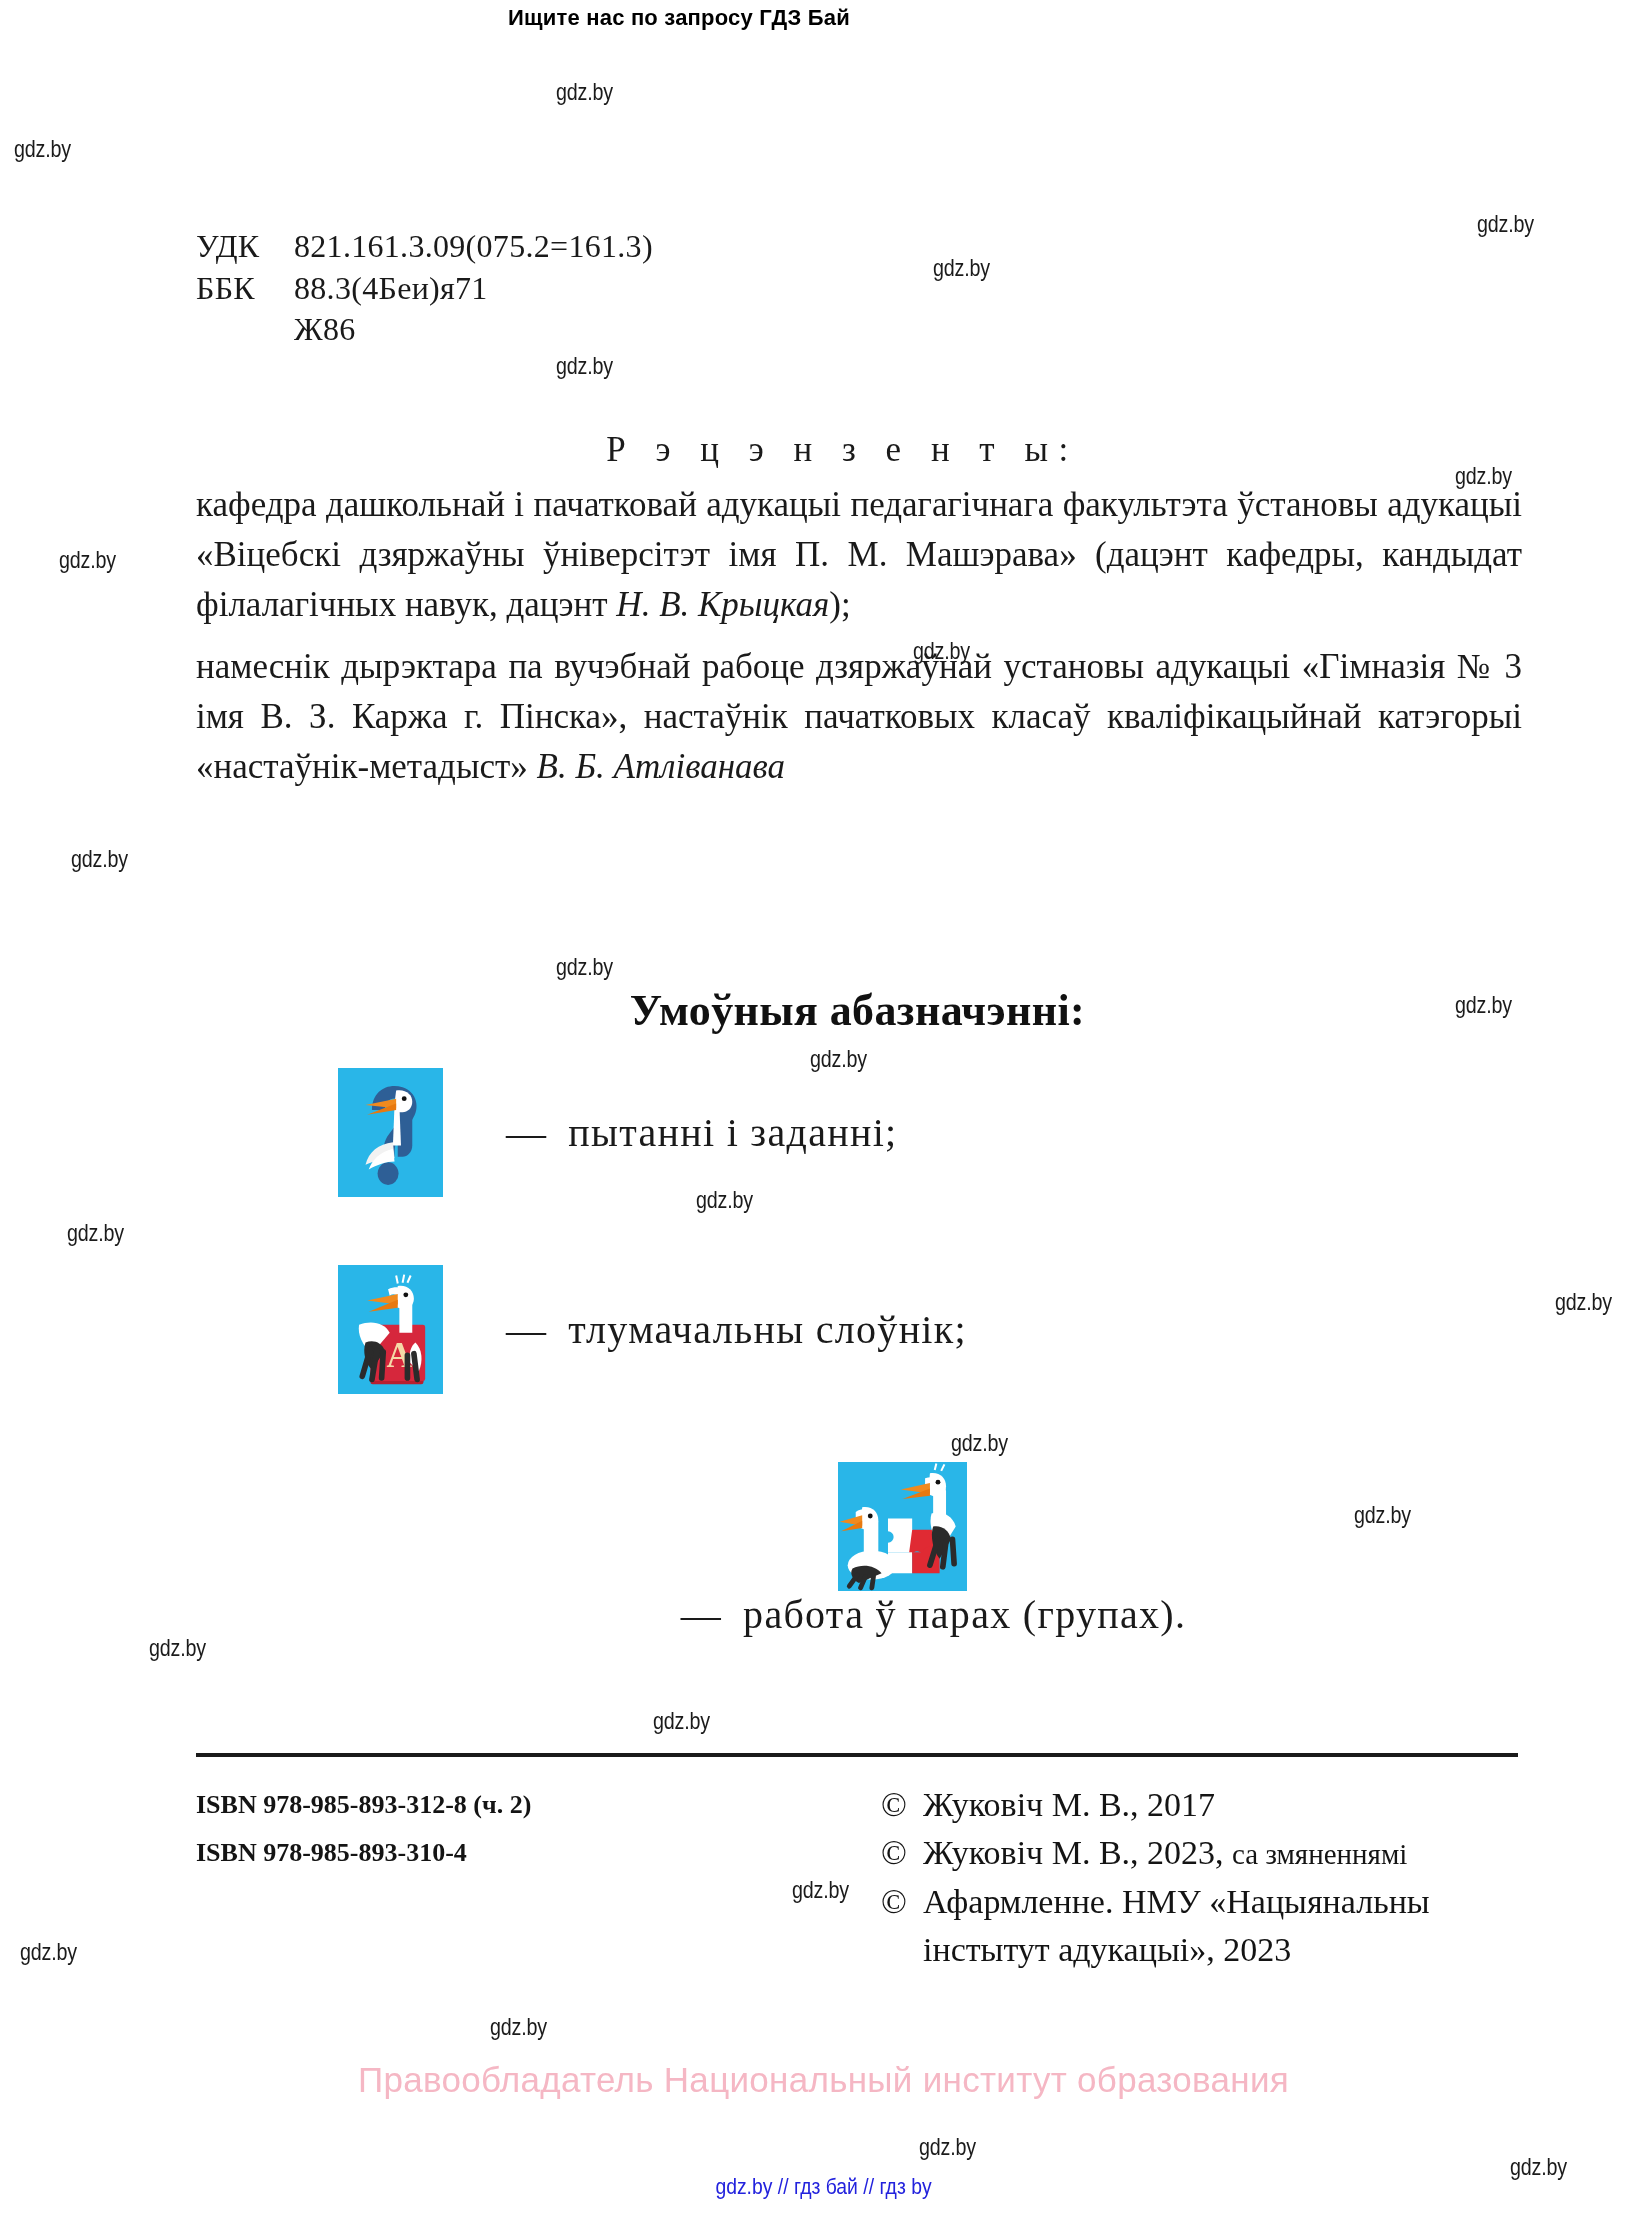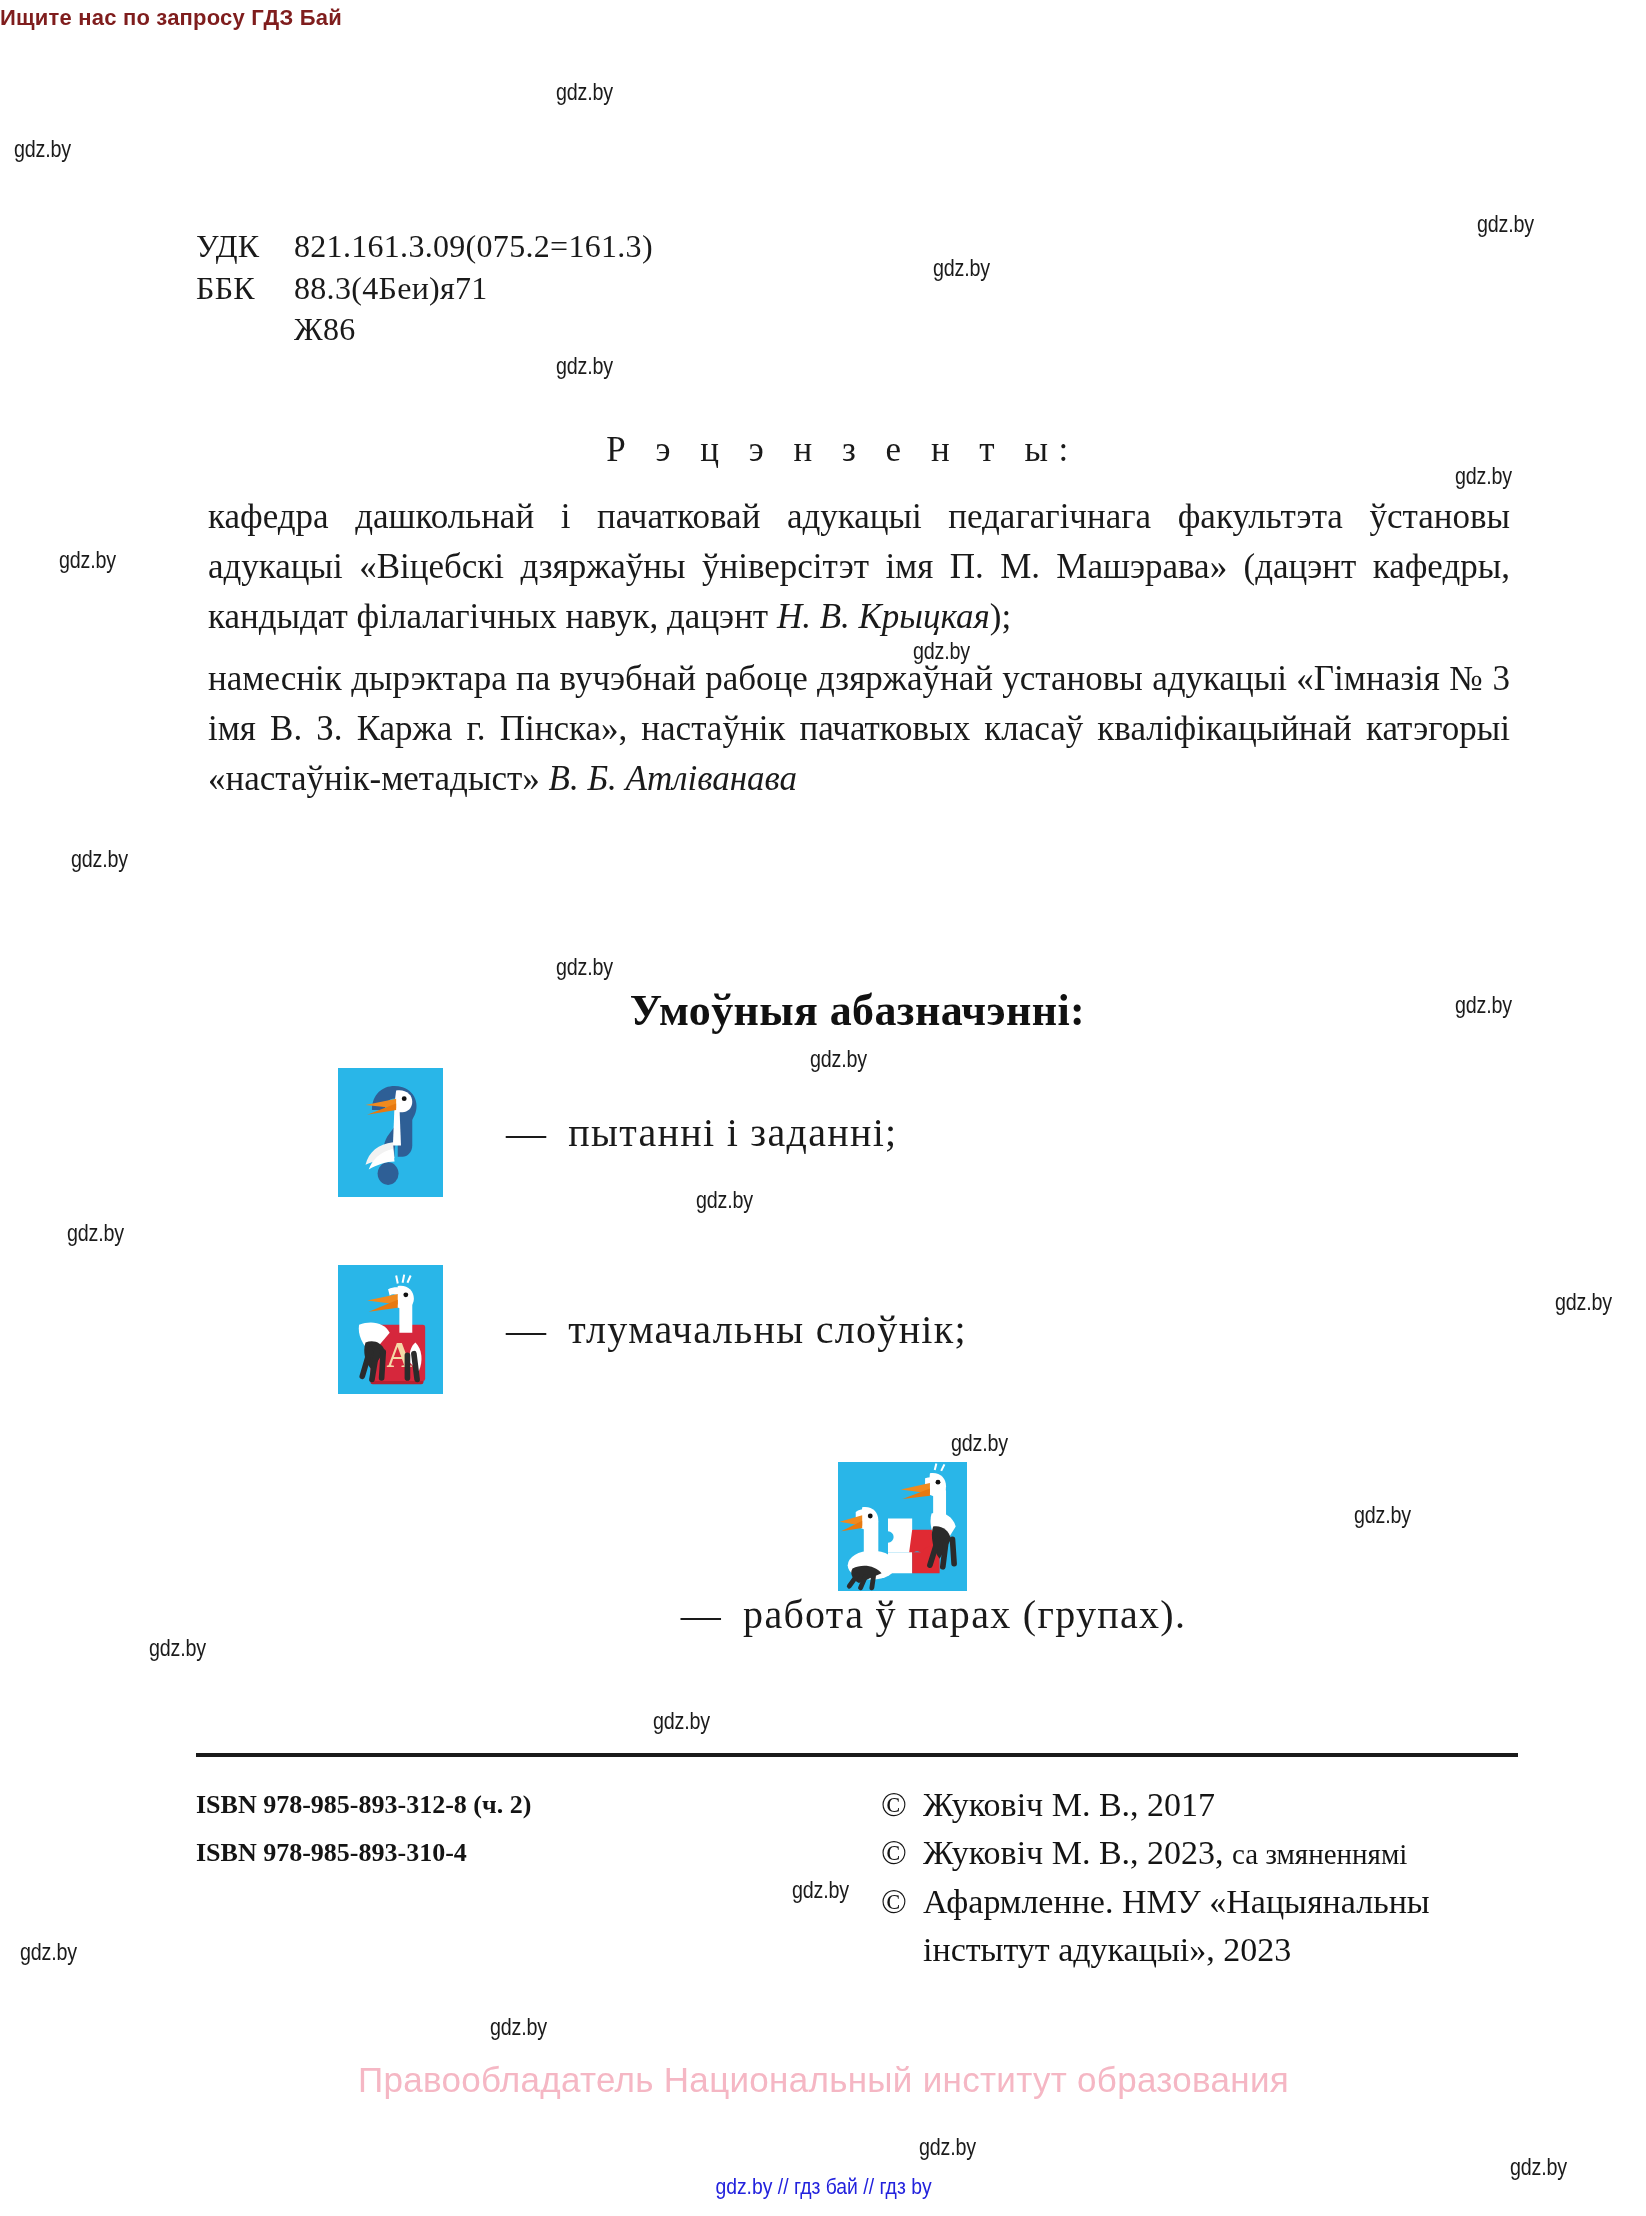--- a/index.html
+++ b/index.html
@@ -28,24 +28,25 @@
     transform-origin: left center;
     white-space: nowrap;
     letter-spacing: -0.2px;
   }
 
   .banner {
     position: absolute;
     top: 4.8px;
     left: 0;
     width: 1358px;
+    text-align: center;
     font-family: "Liberation Sans", sans-serif;
     font-size: 22px;
     font-weight: bold;
-    color: #7f1d1d;
+    color: #000000;
     letter-spacing: 0.2px;
   }
 
   
   .codes {
     position: absolute;
     left: 196px;
     top: 226px;
     font-size: 32px;
     color: #1a1a1a;
@@ -73,21 +74,21 @@
     position: absolute;
     left: 196px;
     top: 480px;
     width: 1326px;
     font-size: 35px;
     line-height: 50px;
     color: #1a1a1a;
     text-align: justify;
     text-align-last: left;
   }
-  .rev-body p { margin: 12px; }
+  .rev-body p { margin: 0; }
   .rev-body p.p2 { margin-top: 12px; }
   .rev-body i { font-style: italic; }
 
   
   .legend-title {
     position: absolute;
     left: 0;
     top: 985px;
     width: 1633px;
     text-align: center;

